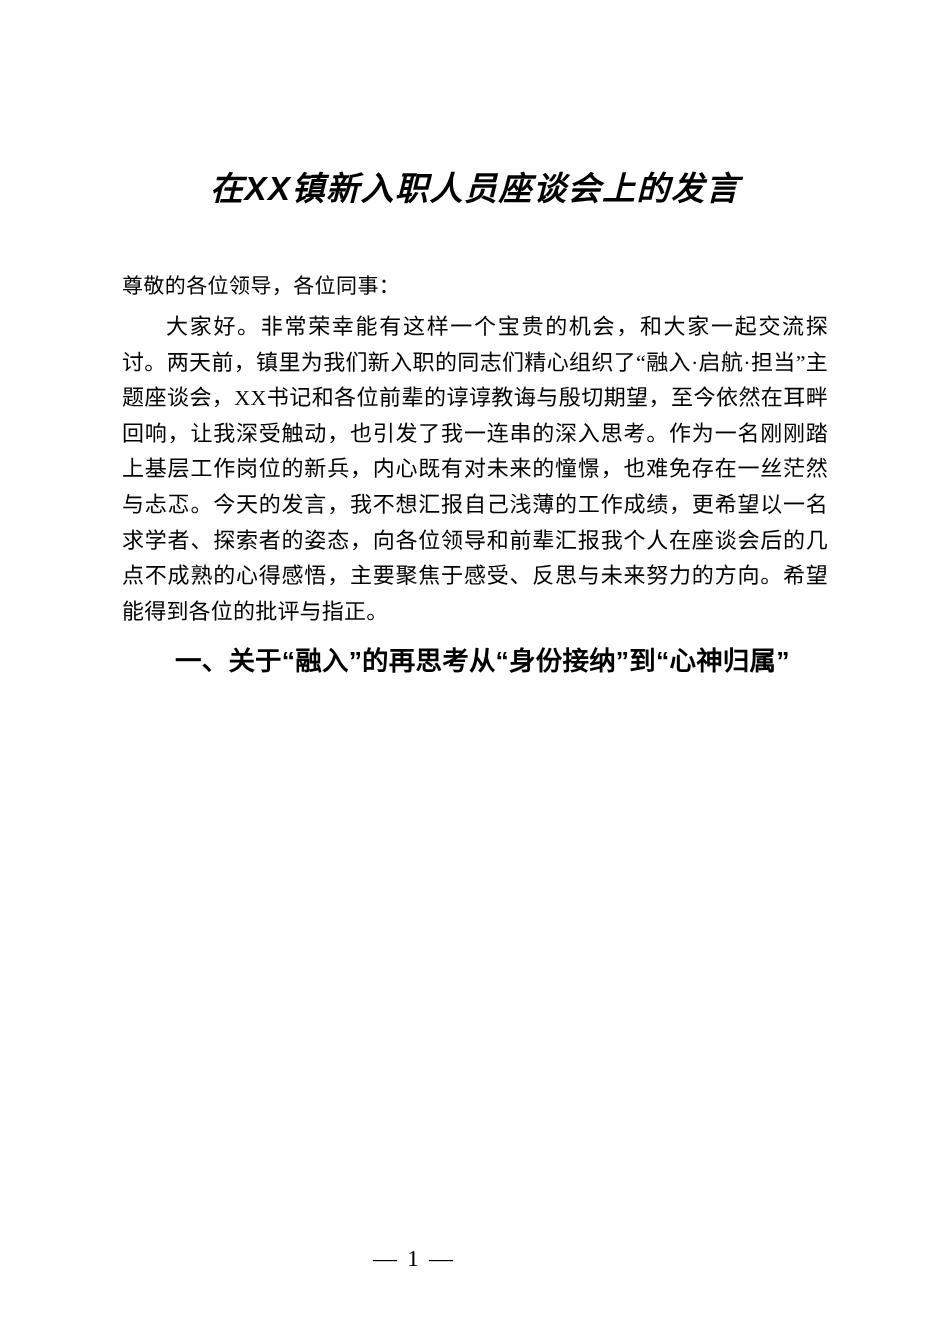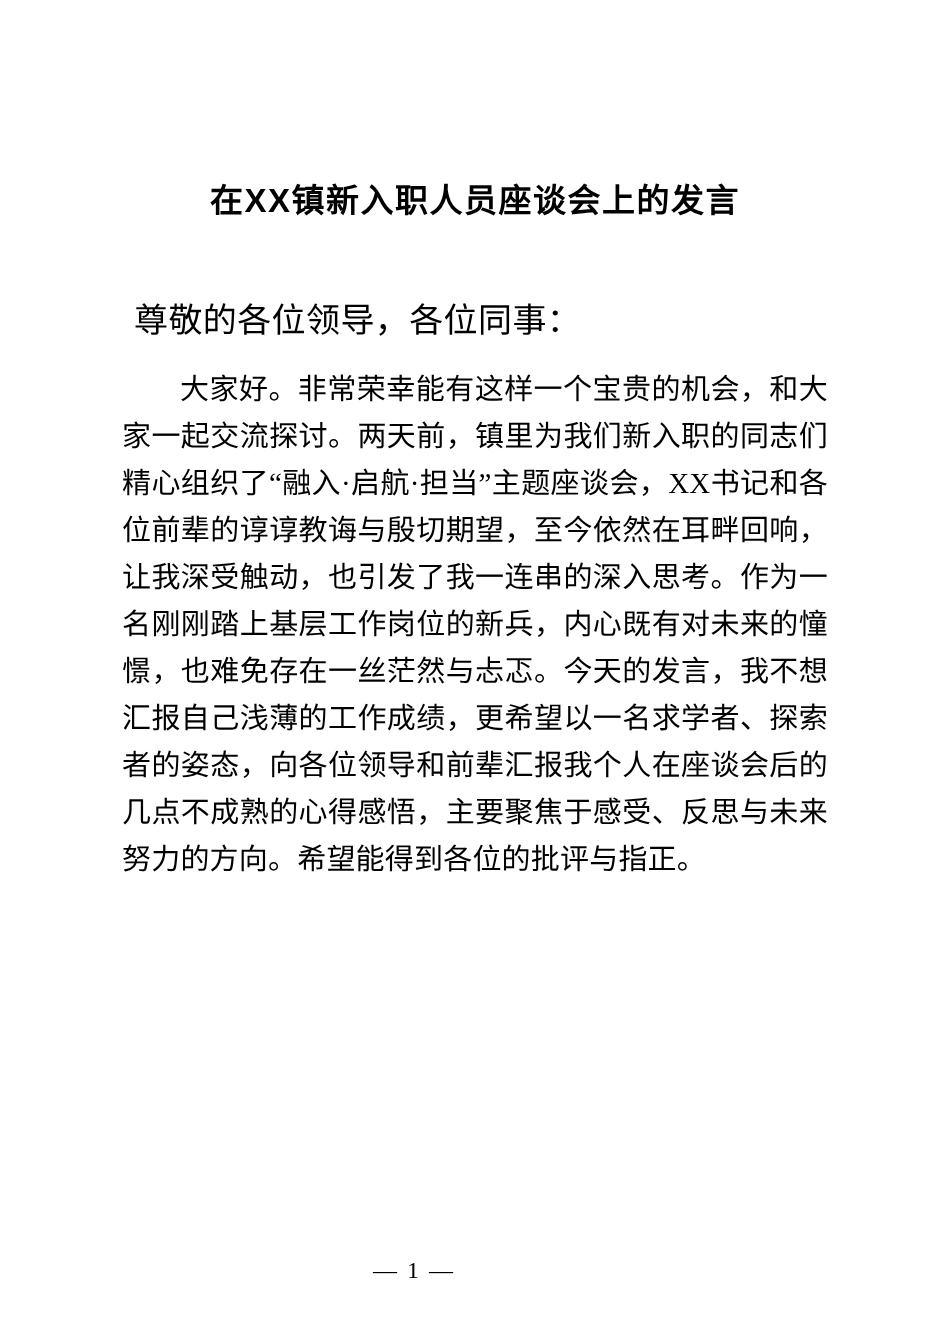--- a/index.html
+++ b/index.html
@@ -16,41 +16,42 @@
     overflow: hidden;
   }
   .page {
     position: relative;
     width: 950px;
     height: 1344px;
     box-sizing: border-box;
     padding: 0 122px;
   }
   .doc-title {
-    margin: 12px;
+    margin: 0;
     padding-top: 168px;
     text-align: center;
     font-family: "Liberation Sans", "DejaVu Sans", sans-serif;
     font-weight: bold;
     font-size: 33px;
     letter-spacing: 1.5px;
     line-height: 1.3;
     color: #000;
+    font-style: italic;
   }
   .salutation {
-    margin: 12px;
+    margin: 0;
     padding-top: 58px;
-    font-size: 34px;
+    font-size: 21px;
     line-height: 1.62;
     letter-spacing: 0.4px;
   }
   p.body-text {
     margin: 0;
     padding-top: 6px;
-    font-size: 29px;
+    font-size: 22px;
     line-height: 1.62;
     text-indent: 2em;
     text-align: justify;
     text-justify: inter-ideograph;
     letter-spacing: 0.2px;
   }
   h2.section-heading {
     margin: 0;
     padding-top: 10px;
     font-family: "Liberation Sans", "DejaVu Sans", sans-serif;
@@ -80,19 +81,20 @@
 <body>
 
 <div class="page">
 
   <h1 class="doc-title">在XX镇新入职人员座谈会上的发言</h1>
 
   <p class="salutation">尊敬的各位领导，各位同事：</p>
 
   <p class="body-text">大家好。非常荣幸能有这样一个宝贵的机会，和大家一起交流探讨。两天前，镇里为我们新入职的同志们精心组织了“融入·启航·担当”主题座谈会，XX书记和各位前辈的谆谆教诲与殷切期望，至今依然在耳畔回响，让我深受触动，也引发了我一连串的深入思考。作为一名刚刚踏上基层工作岗位的新兵，内心既有对未来的憧憬，也难免存在一丝茫然与忐忑。今天的发言，我不想汇报自己浅薄的工作成绩，更希望以一名求学者、探索者的姿态，向各位领导和前辈汇报我个人在座谈会后的几点不成熟的心得感悟，主要聚焦于感受、反思与未来努力的方向。希望能得到各位的批评与指正。</p>
 
+  <h2 class="section-heading">一、关于“融入”的再思考从“身份接纳”到“心神归属”</h2>
 
 
   <div class="page-footer">
     <span class="folio">— 1 —</span>
   </div>
 
 </div>
 
 </body></html>

